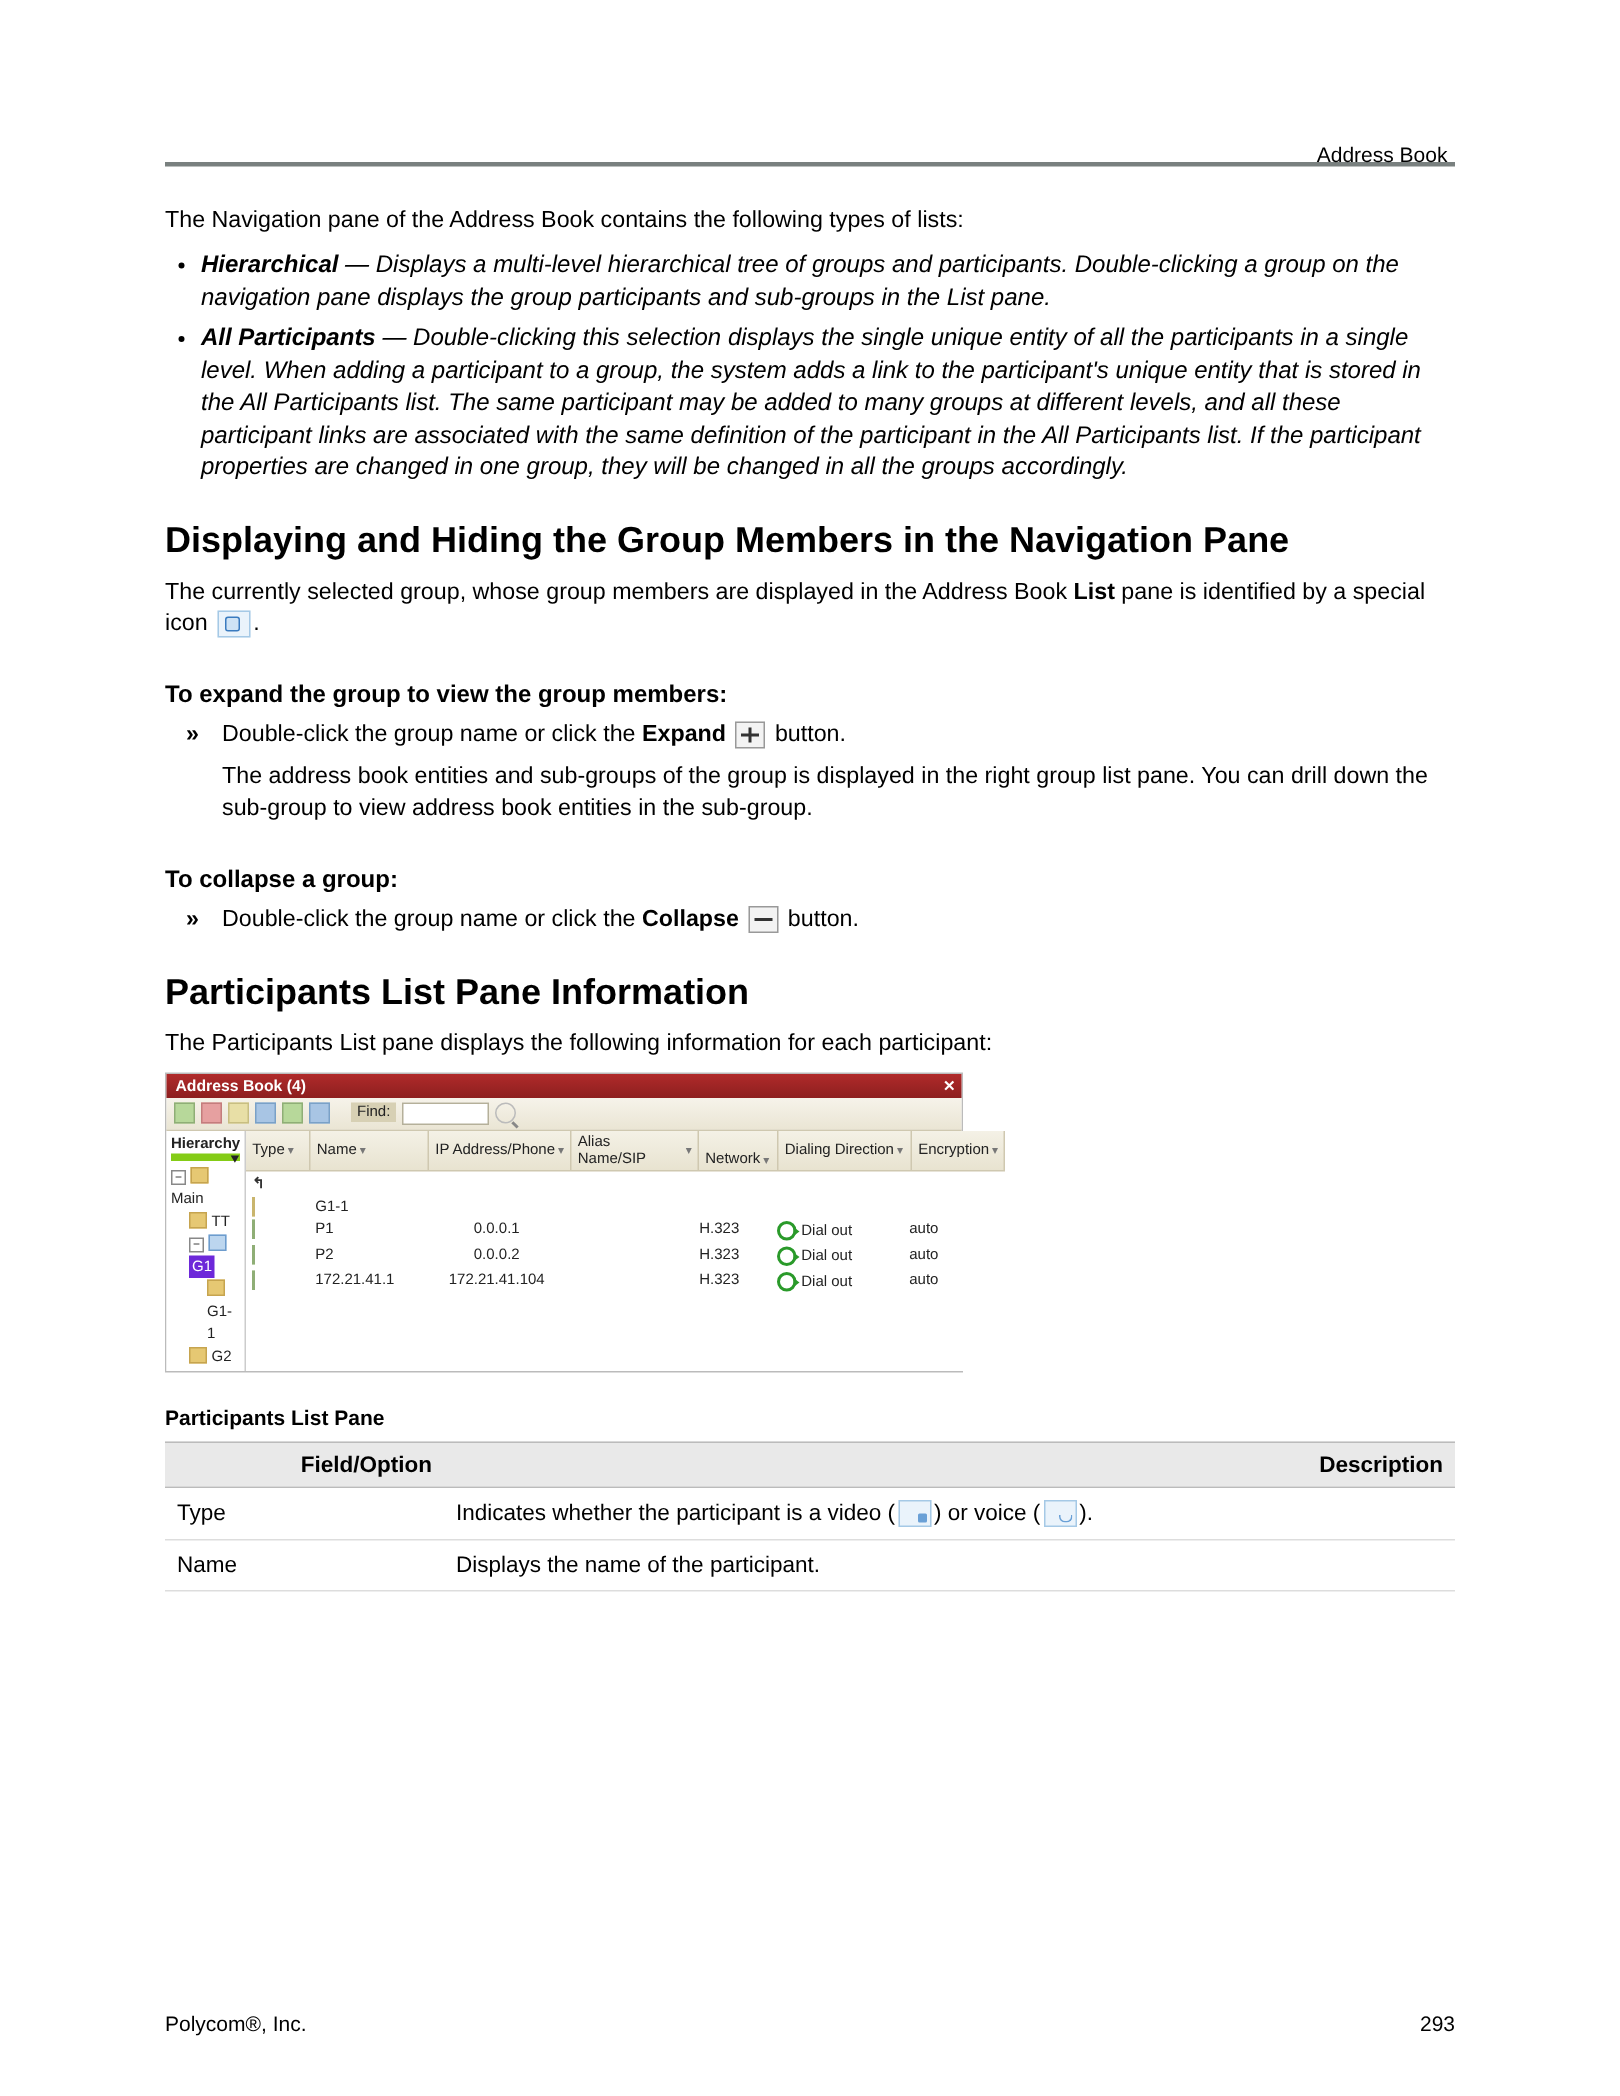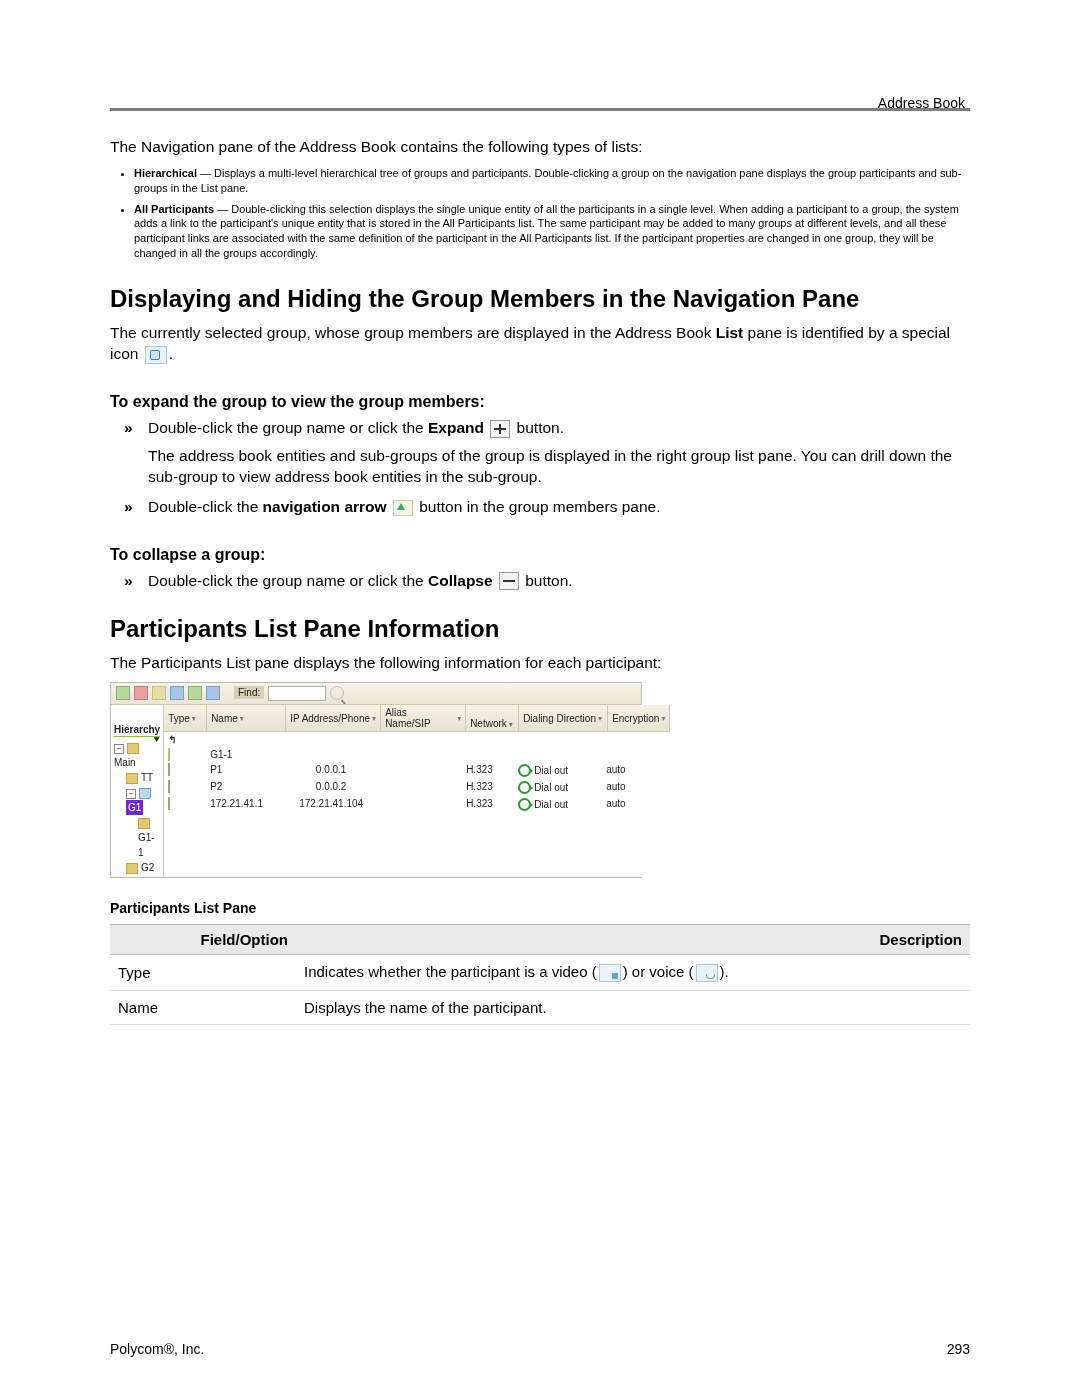--- a/index.html
+++ b/index.html
@@ -22,21 +22,21 @@
     font-size: 14px;
   }
   .rule {
     margin-top: 18px;
     border: none;
     border-top: 3px solid #79807f;
     margin-bottom: 26px;
   }
   p { font-size: 15.5px; line-height: 1.35; margin: 8px 0; }
   ul.bullets { margin: 4px 0 0 24px; padding: 0; }
-  ul.bullets li { font-size: 11px; line-height: 1.35; margin-bottom: 6px; }
+  ul.bullets li { font-size: 16px; line-height: 1.35; margin-bottom: 6px; font-style: italic; }
   h2.section { font-size: 24px; font-weight: bold; margin: 24px 0 10px 0; }
   h3.sub { font-size: 16px; font-weight: bold; margin: 28px 0 6px 0; }
   .step-list { margin: 4px 0 0 38px; }
   .step { font-size: 15.5px; line-height: 1.4; margin-bottom: 6px; position: relative; }
   .step::before { content: "»"; position: absolute; left: -24px; font-weight: bold; }
   .after-step { margin-left: 38px; font-size: 15.5px; line-height: 1.4; margin-top:4px;}
   .inline-icon {
     display: inline-block;
     vertical-align: middle;
     margin: 0 2px;
@@ -94,21 +94,21 @@
   .tb-ic { width:12px; height:12px; background:#b7d89a; border:1px solid #8fae76; }
   .tb-ic.red{background:#e6a0a0;border-color:#c47d7d;}
   .tb-ic.blue{background:#a8c5e4;border-color:#7aa1c7;}
   .tb-ic.yel{background:#e8dfa6;border-color:#c8be82;}
   .find-lbl{ background:#d7d0b4; padding:1px 4px; font-size:10px;}
   .find-inp{ width:56px; height:13px; border:1px solid #b5b09a; background:#fff;}
   .mag { width:12px;height:12px;border:1px solid #bbb;border-radius:50%; position:relative;}
   .mag::after{content:"";position:absolute;right:-3px;bottom:-3px;width:5px;height:1.5px;background:#888;transform:rotate(45deg);}
   .shot-body { display:flex; }
   .shot-nav { width:92px; border-right:1px solid #ccc; background:#fff; padding:2px 3px;}
-  .shot-nav .hdr { font-weight:bold; font-size:10px; border-bottom:1px solid #84cc16; padding:1px 0;margin-top:16px;}
+  .shot-nav .hdr { font-weight:bold; font-size:10px; border-bottom:5px solid #84cc16; padding:1px 0;}
   .tree { padding-top:3px; font-size:10px; line-height:15px;}
   .tree .t1{ padding-left:0;}
   .tree .t2{ padding-left:12px;}
   .tree .t3{ padding-left:24px;}
   .tree .sel{ background:#6d28d9; color:#fff; display:inline-block; padding:0 2px;}
   .tree .bk{ display:inline-block; width:10px; height:9px; background:#e6c873; border:1px solid #c6a44f; margin-right:3px; vertical-align:middle;}
   .tree .bk.sel-ic{ background:#bcd6ef; border-color:#6d9ccd;}
   .tree .pm{ display:inline-block; width:8px; height:8px; border:1px solid #888; font-size:8px; line-height:8px; text-align:center; margin-right:3px; background:#fff;}
   .shot-list { flex:1; background:#fff; }
   .cols { display:flex; background:linear-gradient(#f4f1e6,#e8e3d0); border-bottom:1px solid #cfc8b0;}
@@ -156,41 +156,38 @@
   <h3 class="sub">To expand the group to view the group members:</h3>
   <div class="step-list">
     <div class="step">
       <span>Double-click the group name or click the </span><b>Expand</b>
       <span class="inline-icon icon-expand"></span>
       <span> button.</span>
     </div>
   </div>
   <p class="after-step">The address book entities and sub-groups of the group is displayed in the right group list pane. You can drill down the sub-group to view address book entities in the sub-group.</p>
 
-  <div class="step-list">
-    <div class="step">
-      <span>Double-click the </span><b>navigation arrow</b>
-      <span class="inline-icon icon-navarrow"></span>
-      <span> button in the group members pane.</span>
-    </div>
-  </div>
 
   <h3 class="sub">To collapse a group:</h3>
   <div class="step-list">
     <div class="step">
       <span>Double-click the group name or click the </span><b>Collapse</b>
       <span class="inline-icon icon-collapse"></span>
       <span> button.</span>
     </div>
   </div>
 
   <h2 class="section">Participants List Pane Information</h2>
   <p>The Participants List pane displays the following information for each participant:</p>
 
   <div class="shot">
+    <div class="shot-title">
+      <span>Address Book (4)</span>
+      <span class="close">✕</span>
+    </div>
     <div class="shot-toolbar">
       <span class="tb-ic"></span>
       <span class="tb-ic red"></span>
       <span class="tb-ic yel"></span>
       <span class="tb-ic blue"></span>
       <span class="tb-ic"></span>
       <span class="tb-ic blue"></span>
       <span style="width:6px;"></span>
       <span class="find-lbl">Find:</span>
       <span class="find-inp"></span>

